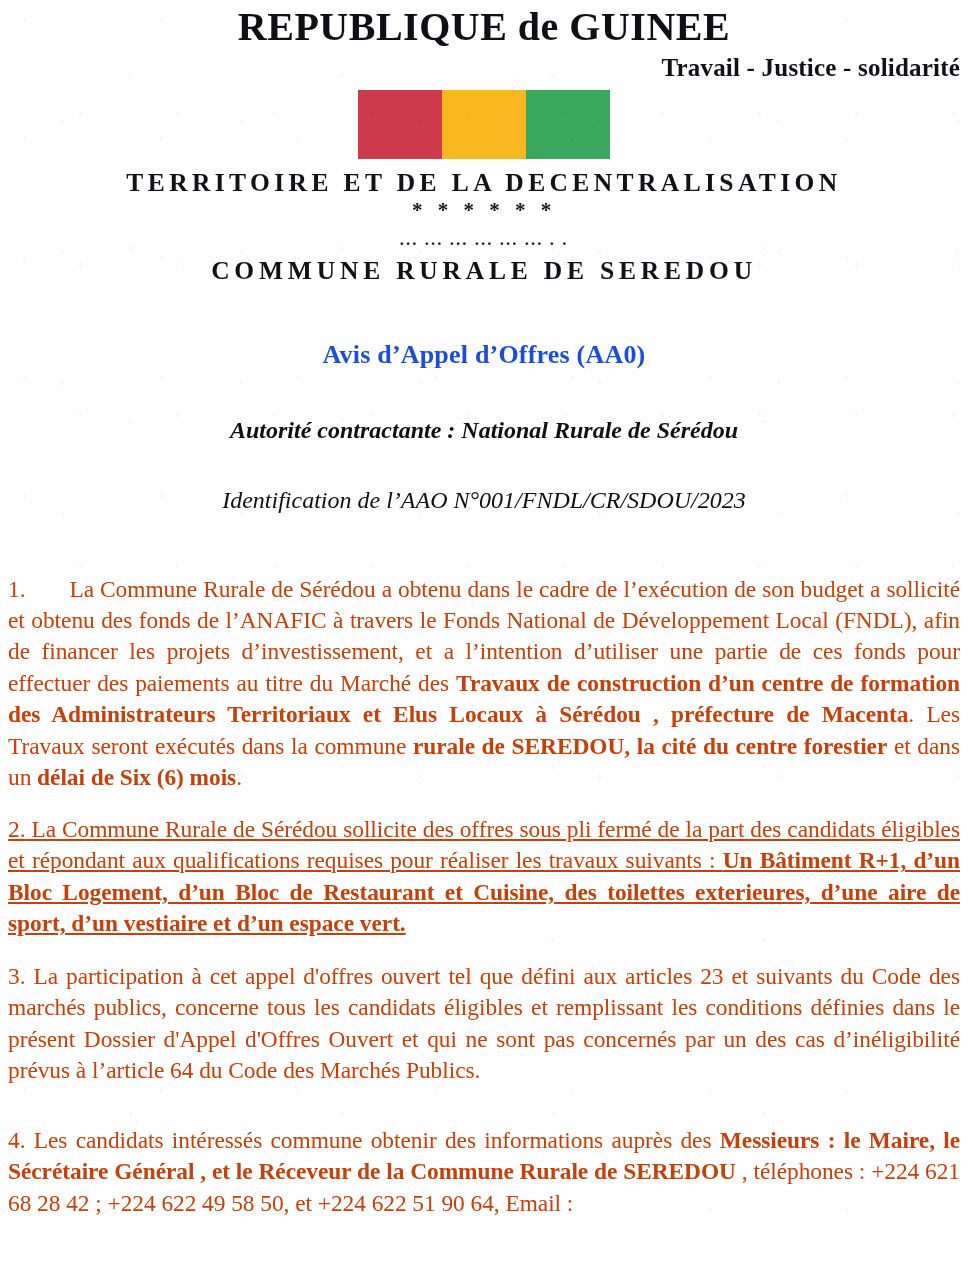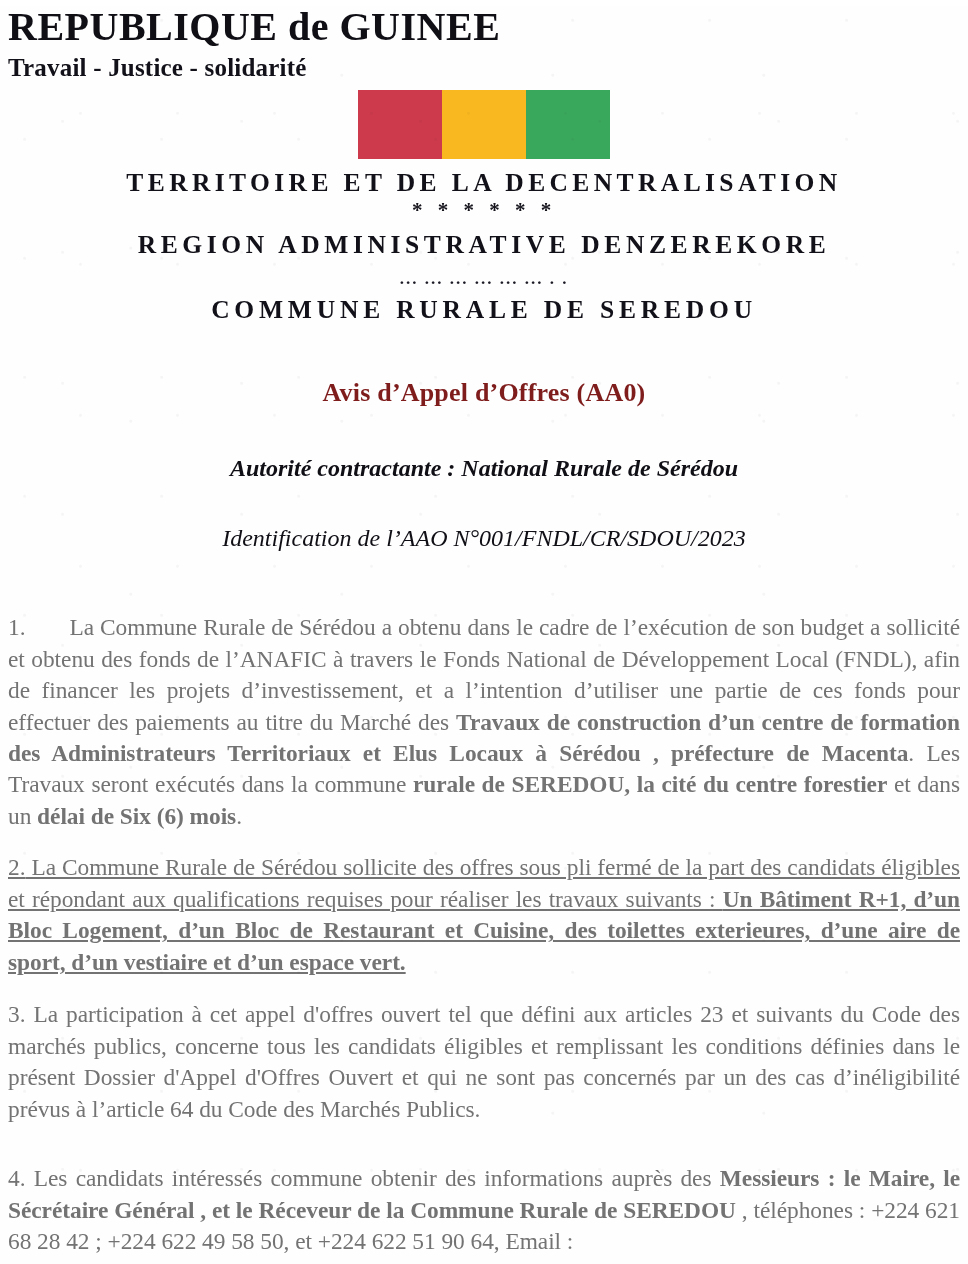--- a/index.html
+++ b/index.html
@@ -20,29 +20,30 @@
     position: relative;
     width: 968px;
     height: 1264px;
     background: #fefefe;
     box-sizing: border-box;
     padding: 0 8px 0 8px;
   }
 
   
   .hdr-title {
+    text-align: center;
     font-weight: bold;
     font-size: 40px;
     line-height: 1.05;
     letter-spacing: 0.5px;
     margin: 6px 0 0 0;
     color: #100f16;
   }
   .hdr-motto {
-    text-align: left;
+    text-align: right;
     font-weight: bold;
     font-size: 25px;
     line-height: 1.15;
     margin: 6px 0 0 0;
     letter-spacing: 0.2px;
     color: #121119;
   }
   .flag-wrap {
     display: flex;
     justify-content: center;
@@ -108,21 +109,21 @@
     white-space: nowrap;
   }
 
   
   .doc-title {
     text-align: center;
     font-weight: bold;
     font-size: 26px;
     margin: 53px 0 0 0;
     letter-spacing: 0.2px;
-    color: #7f1d1d;
+    color: #1d4ed8;
   }
   .authority {
     text-align: center;
     font-weight: bold;
     font-style: italic;
     font-size: 24px;
     margin: 47px 0 0 0;
     color: #100f16;
   }
   .identification {
@@ -134,21 +135,21 @@
     color: #100f16;
   }
 
   
   .body-block { margin-top: 60px; }
   p.para {
     text-align: justify;
     font-size: 23.4px;
     line-height: 1.345;
     margin: 0 0 0 0;
-    color: #737373;
+    color: #c2410c;
     letter-spacing: -0.05px;
     text-justify: inter-word;
   }
   p.para.p2 { margin-top: 20px; text-decoration: underline; }
   p.para.p3 { margin-top: 21px; }
   p.para.p4 { margin-top: 38px; }
   p.para b { font-weight: bold; }
   .num-gap { display: inline-block; width: 44px; }
 
   
@@ -184,21 +185,20 @@
         <span class="f-yel" style="background: rgb(249, 184, 31);"></span>
         <span class="f-grn" style="background: rgb(58, 168, 92);"></span>
       </div>
     </div>
 
 
     <div class="ministry l2">TERRITOIRE ET DE LA DECENTRALISATION</div>
 
     <div class="stars">* * * * * *</div>
 
-    <div class="region">REGION ADMINISTRATIVE DENZEREKORE</div>
 
     <div class="dots">... ... ... ... ... ... . .</div>
 
     <div class="commune">COMMUNE RURALE DE SEREDOU</div>
   </div>
 
   <div>
     <div class="doc-title">Avis d’Appel d’Offres (AA0)</div>
 
     <div class="authority">Autorité contractante : National Rurale de Sérédou</div>

